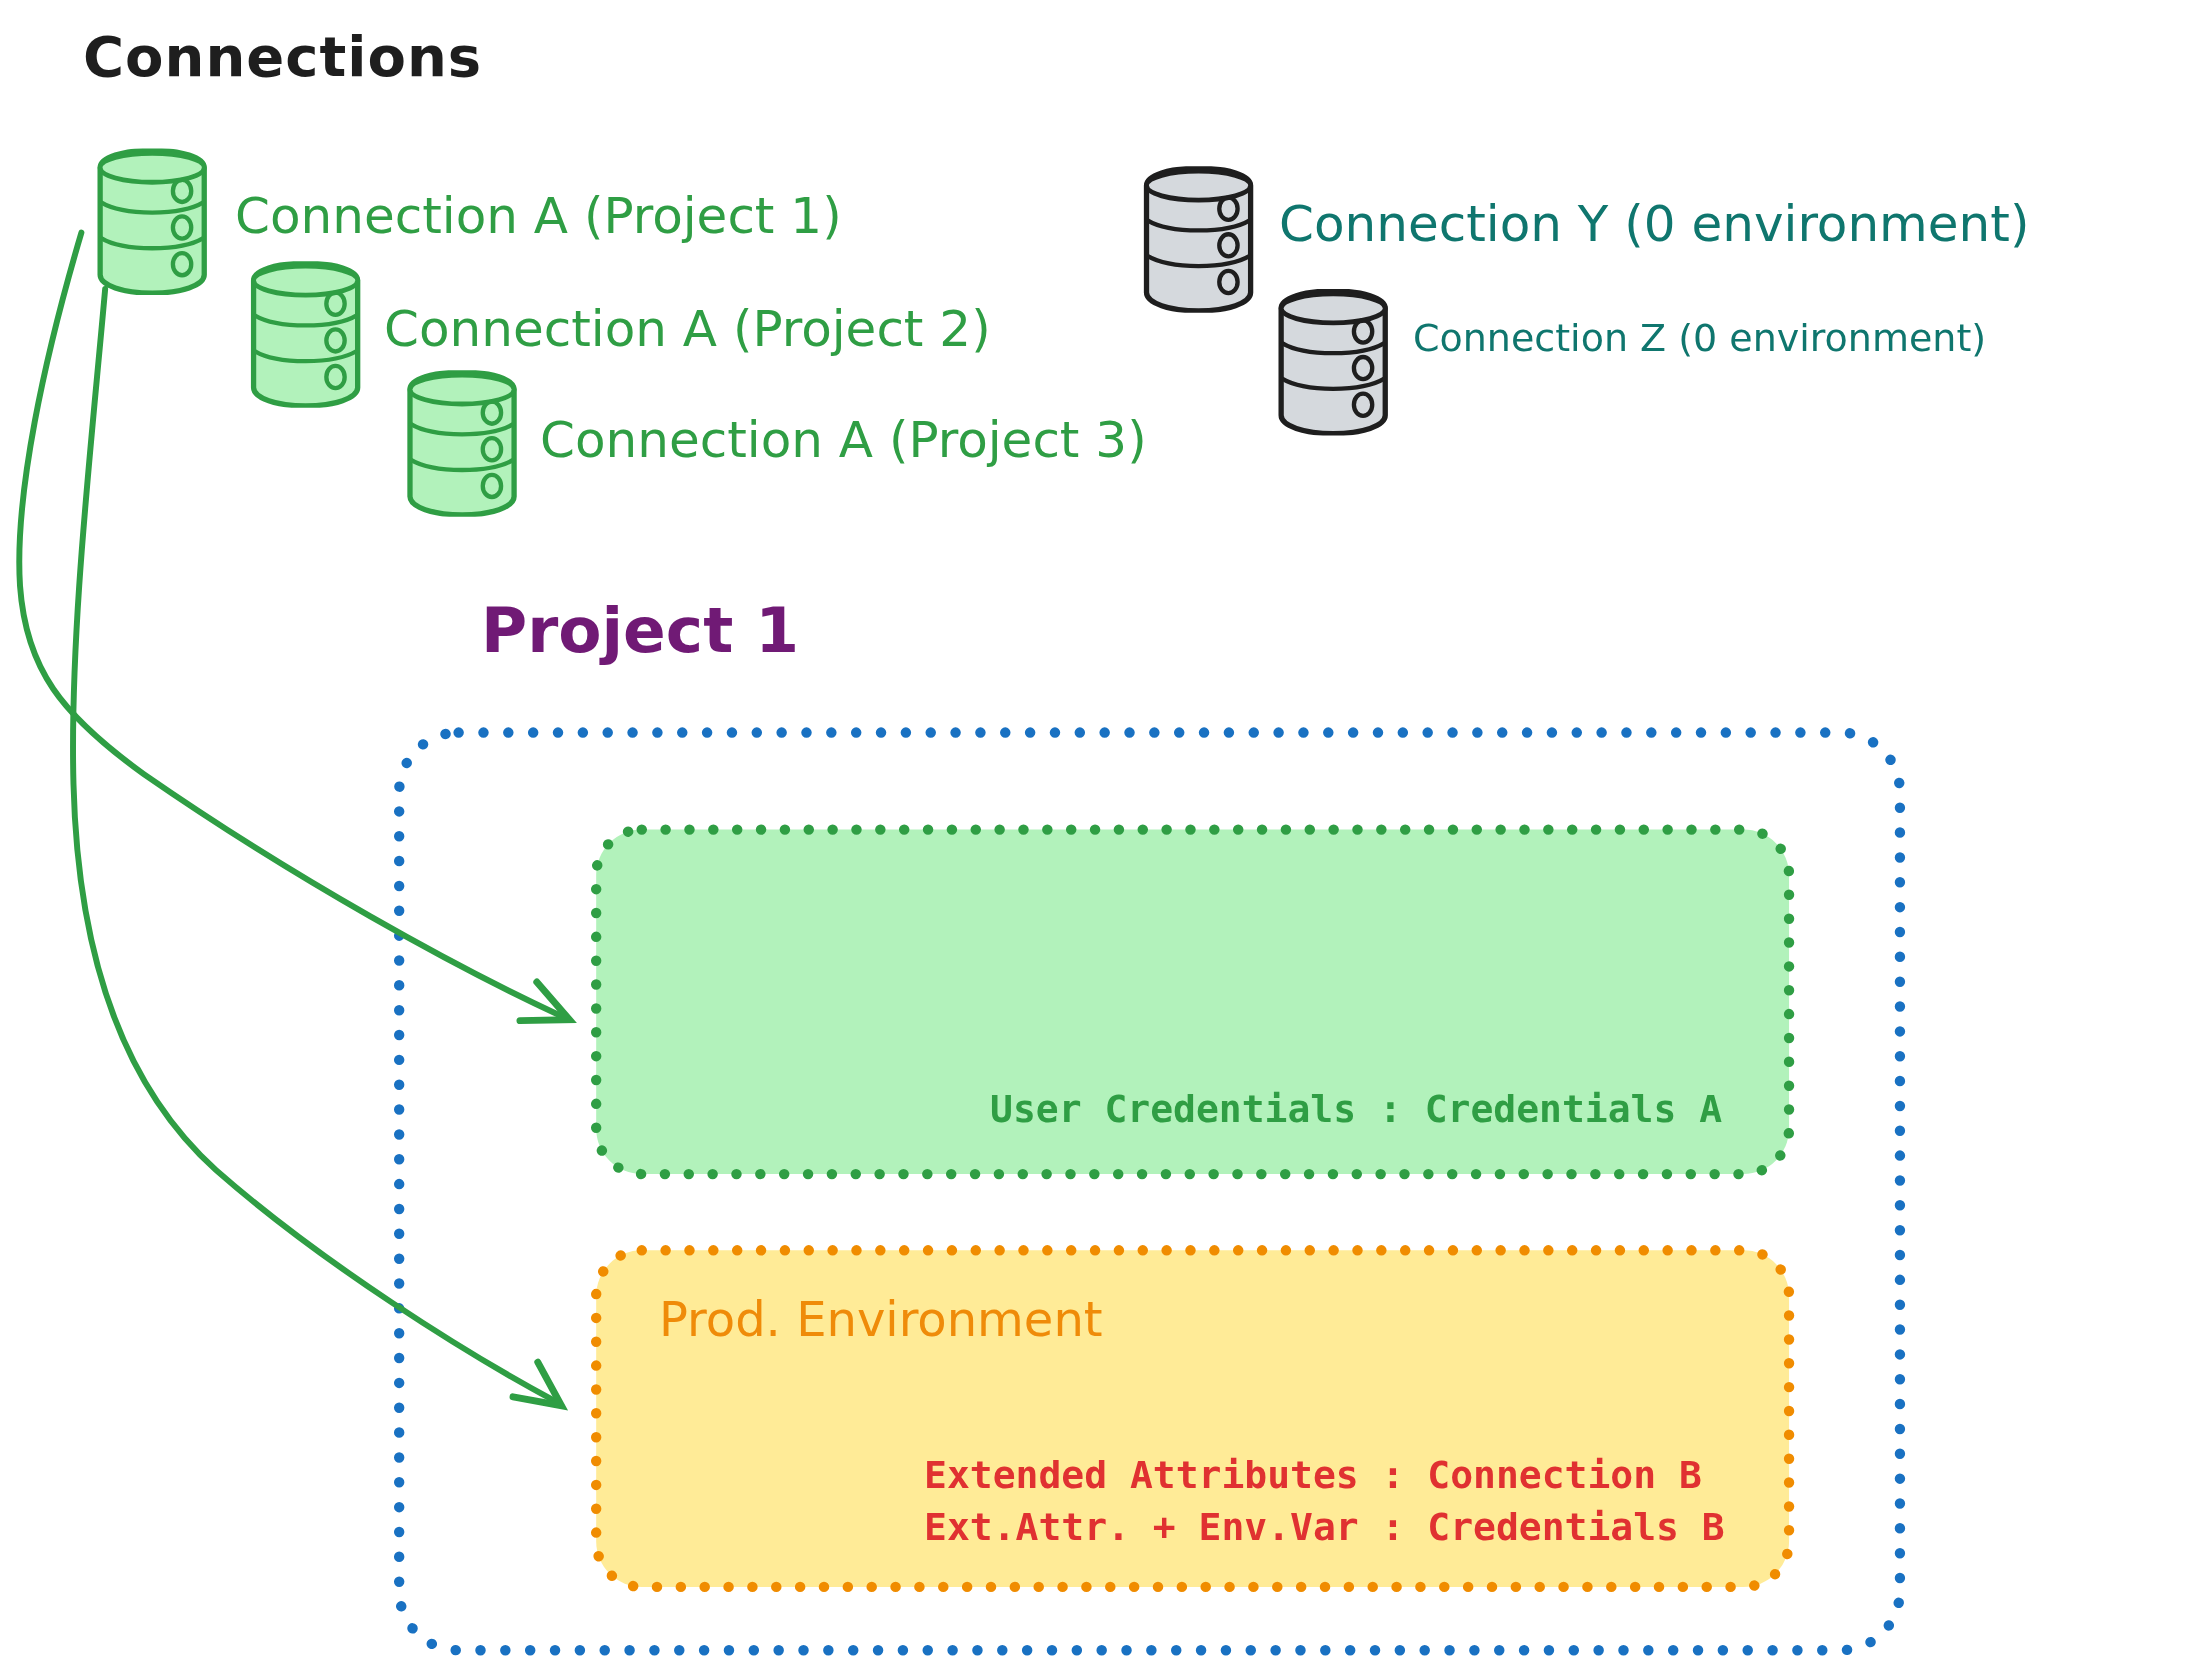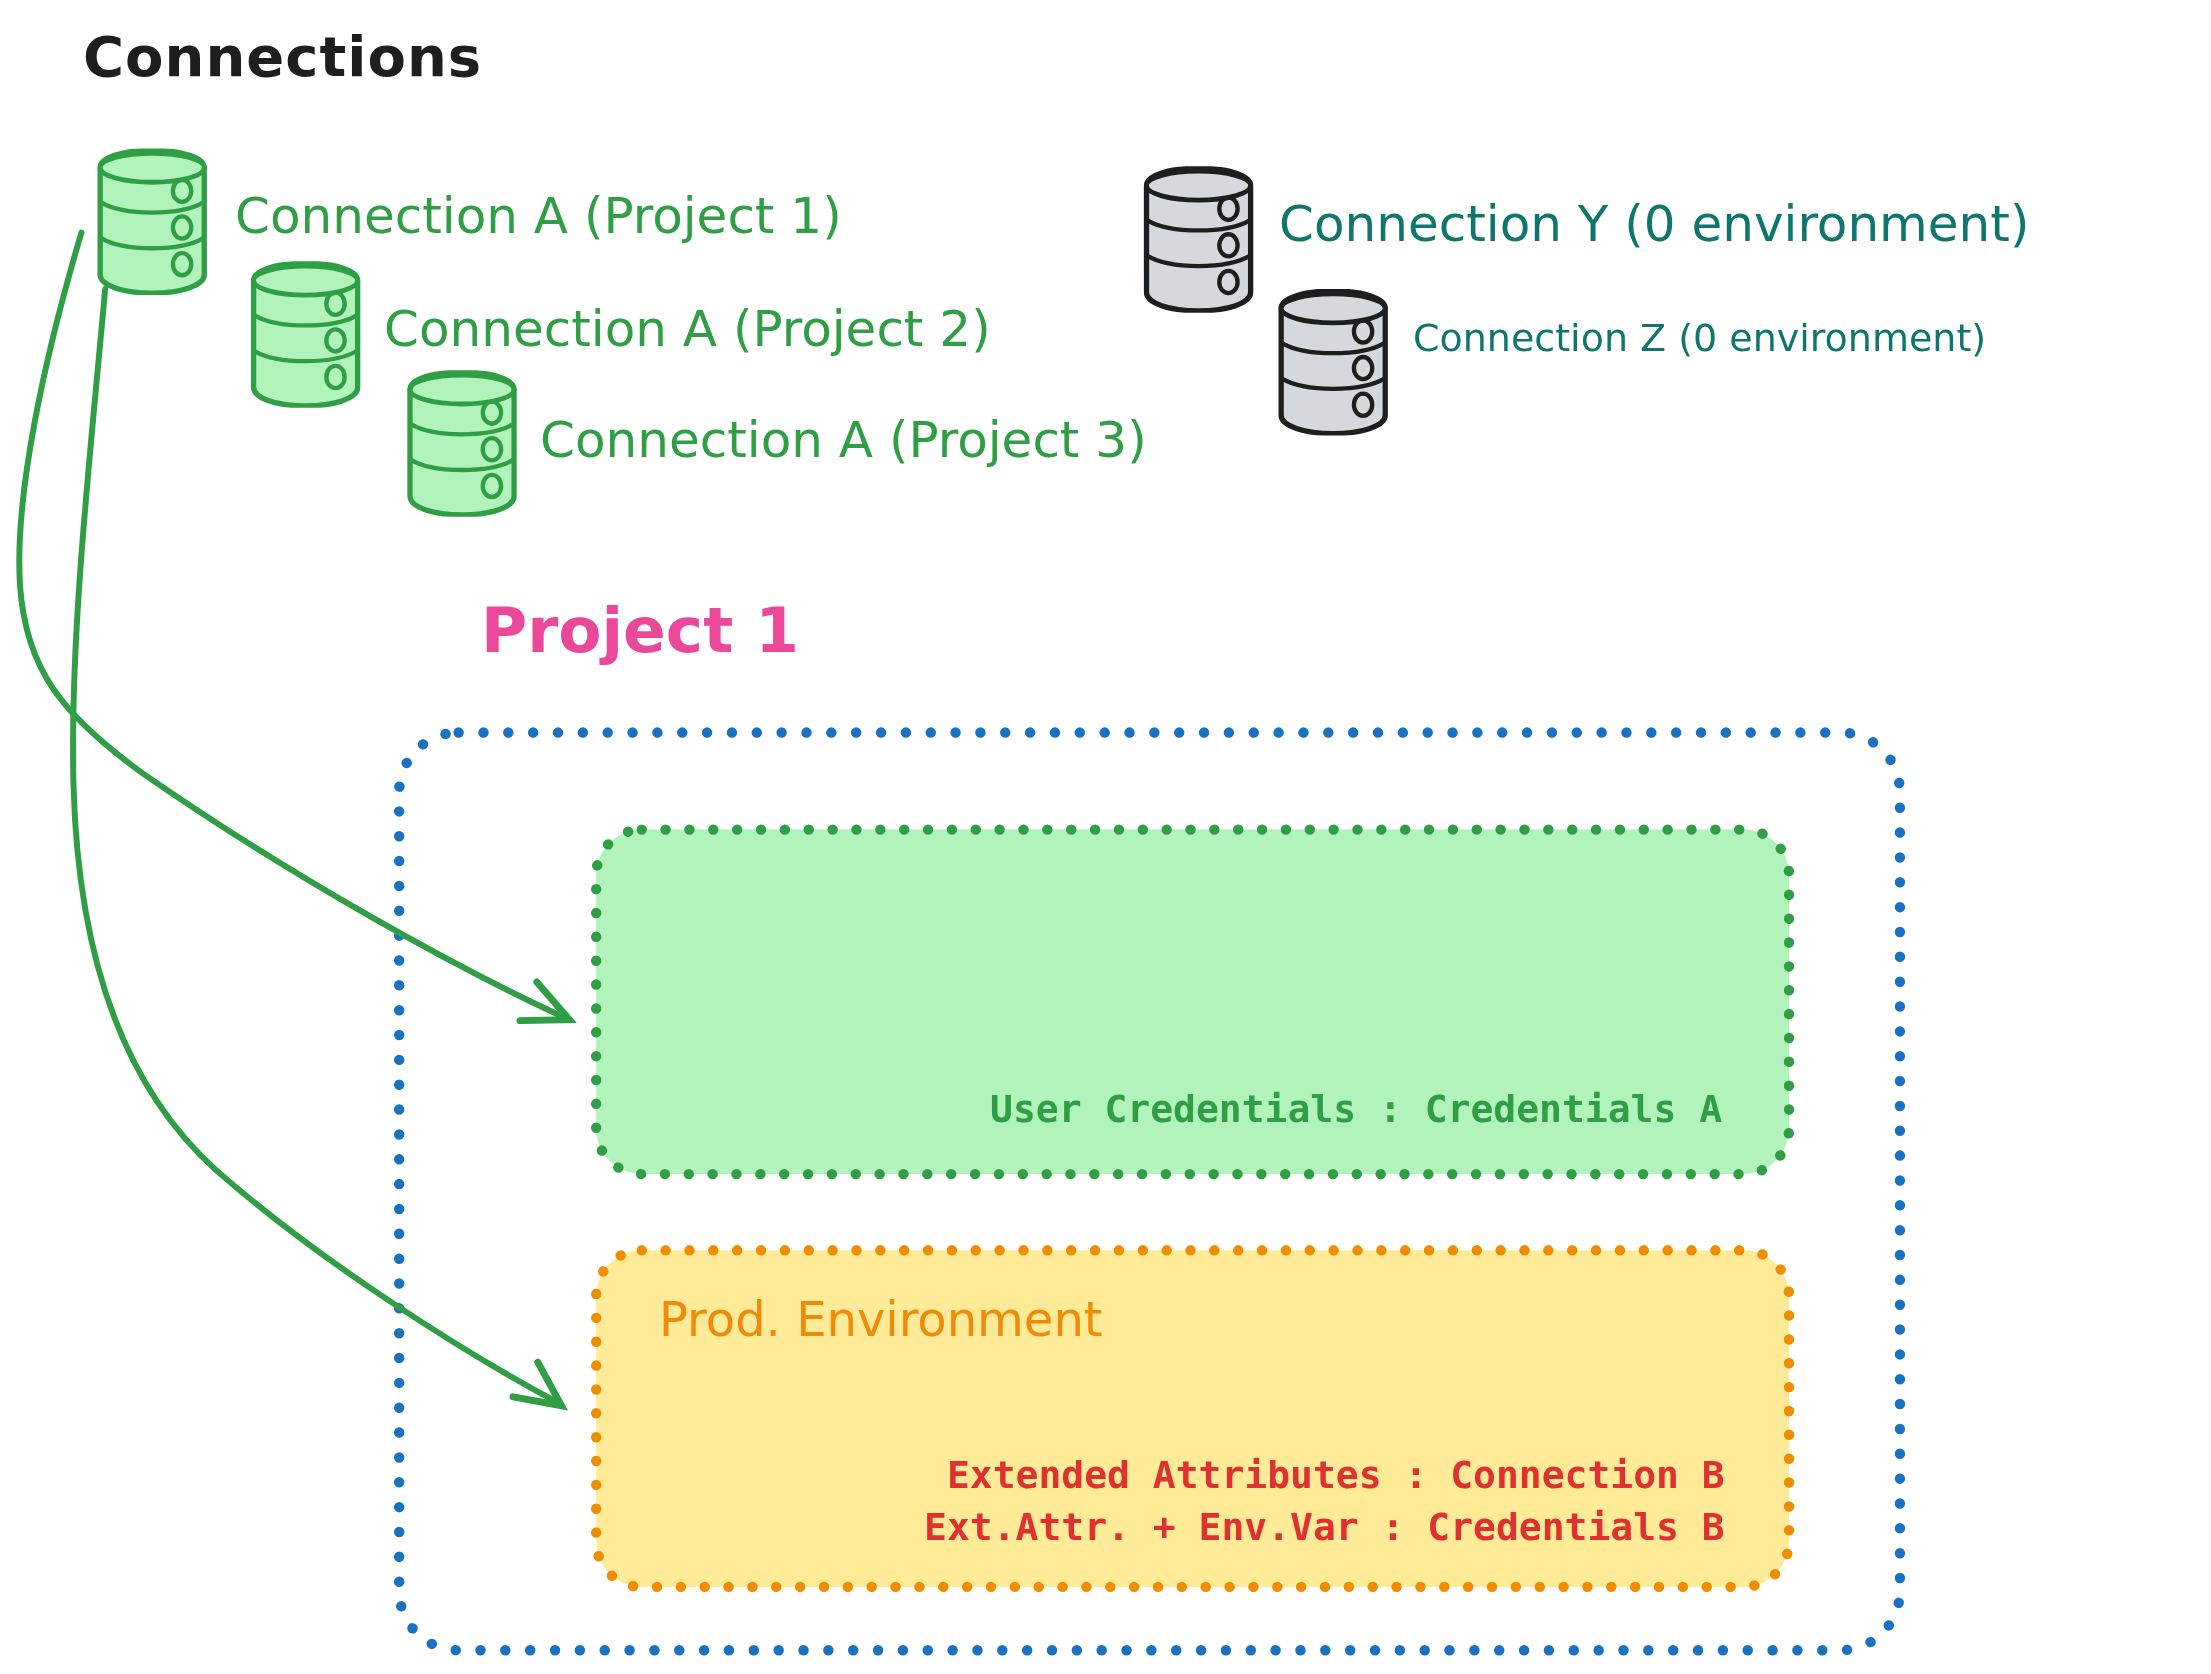--- a/index.html
+++ b/index.html
@@ -1,30 +1,30 @@
 <!DOCTYPE html>
 <html><head>
 <meta charset="utf-8">
 <style>
   html,body{margin:0;padding:0;background:#ffffff;}
   .canvas{
     position:relative;width:2212px;height:1674px;background:#ffffff;
-    font-family:"DejaVu Sans",sans-serif;color:#1e1e1e;overflow:hidden;text-align:right;
+    font-family:"DejaVu Sans",sans-serif;color:#1e1e1e;overflow:hidden;
   }
   .art{position:absolute;left:0;top:0;width:2212px;height:1674px;}
   .t{position:absolute;white-space:nowrap;line-height:1.12;}
   .title{left:83px;top:26px;font-size:56px;font-weight:700;letter-spacing:1px;color:#1e1e1e;}
   .green{color:#2f9e44;}
   .ink{color:#0f766e;}
   .lblA1{left:235px;top:188px;font-size:50px;}
   .lblA2{left:384px;top:301px;font-size:50px;}
   .lblA3{left:540px;top:412px;font-size:50px;}
   .lblY{left:1279px;top:196px;font-size:50px;}
   .lblZ{left:1413px;top:317px;font-size:38px;}
-  .projTitle{left:481px;top:596px;font-size:63px;font-weight:700;color:#ec4899;}
+  .projTitle{left:481px;top:596px;font-size:63px;font-weight:700;color:#701a75;}
   .devName{left:649px;top:892px;font-size:48px;color:#2f9e44;}
   .prodName{left:659px;top:1293px;font-size:48px;color:#ef8b09;}
   .mono{font-family:"DejaVu Sans Mono",monospace;font-weight:700;}
   .devCred{left:990px;top:1088px;font-size:38px;color:#2f9e44;}
   .prodCred{left:924px;top:1449px;font-size:38px;color:#e03131;line-height:1.37;}
 </style>
 </head>
 <body>
 
 <div class="canvas">

